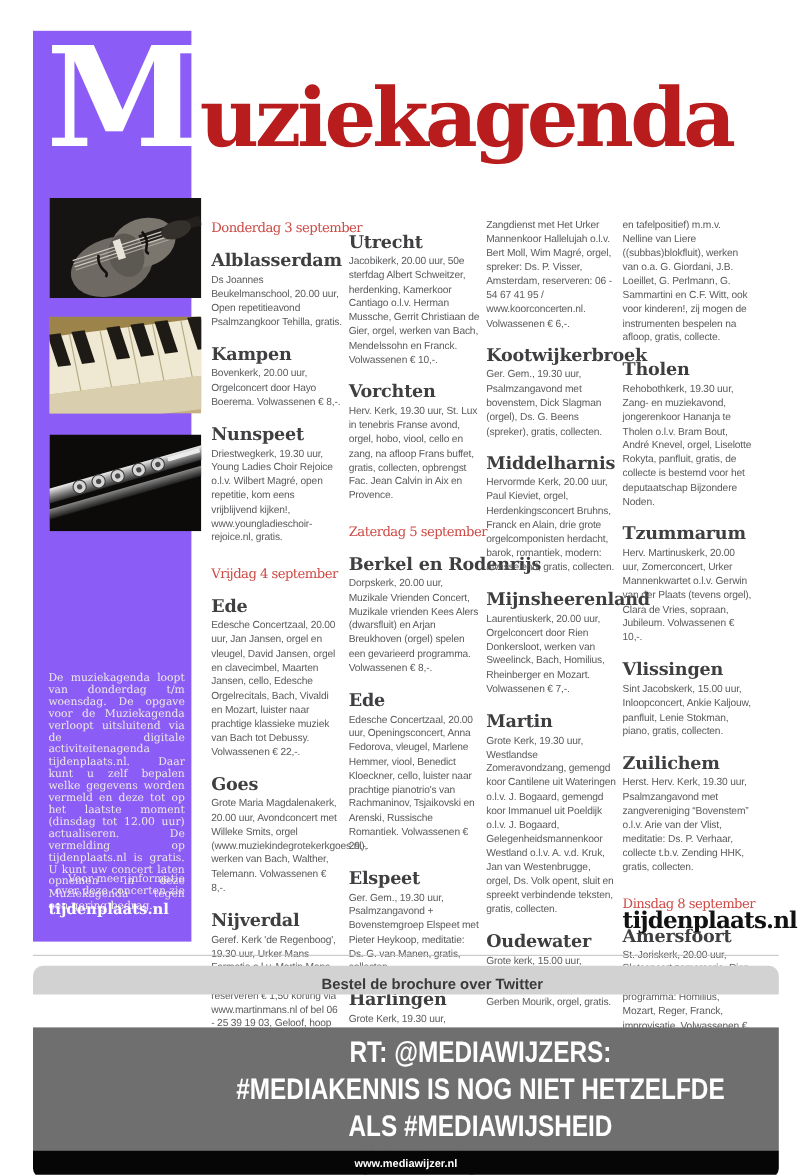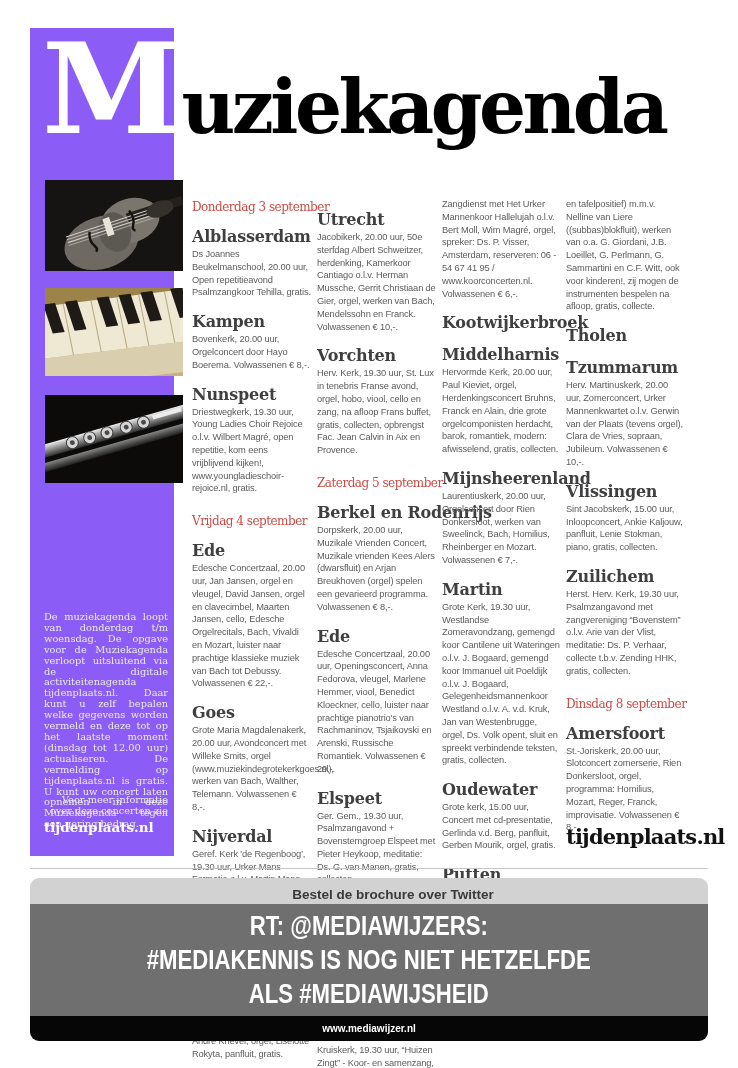--- a/index.html
+++ b/index.html
@@ -10,21 +10,21 @@
   
   .black-col{
     position:absolute;left:30px;top:28px;width:144px;height:828px;
     background:#8b5cf6;
   }
   .masthead{
     position:absolute;left:42px;top:26px;display:flex;align-items:baseline;
     font-family:"DejaVu Serif",serif;font-weight:bold;white-space:nowrap;z-index:3;
   }
   .masthead .initial{font-size:126px;color:#ffffff;line-height:1;}
-  .masthead .rest{font-size:74px;color:#000000;letter-spacing:-3.5px;line-height:1;}
+  .masthead .rest{font-size:74px;color:#b91c1c;letter-spacing:-3.5px;line-height:1;}
   
   .photo{position:absolute;left:15px;width:138px;display:block;z-index:2;}
   .photo.violin{top:152px;height:91px;}
   .photo.piano{top:260px;height:88px;}
   .photo.flute{top:367px;height:88px;}
   
   .sidebar-info{
     position:absolute;left:14px;top:584px;width:124px;
     font-family:"DejaVu Serif",serif;font-size:9.8px;line-height:10.9px;
     color:#ece9e4;text-align:justify;margin:0;
@@ -66,21 +66,21 @@
   }
   
   .divider{position:absolute;left:30px;top:868px;width:678px;height:1px;background:#c6c6c6;}
   .ad{position:absolute;left:30px;top:878px;width:678px;}
   .ad-header{
     height:26px;background:#d2d2d2;border-radius:9px 9px 0 0;
     display:flex;align-items:flex-end;justify-content:center;
     font-weight:bold;font-size:13.5px;color:#3a3a3a;padding-bottom:2px;box-sizing:border-box;padding-left:48px;
   }
   .ad-body{
-    height:112px;background:#6f6f6f;display:flex;align-items:center;justify-content:center;
+    height:112px;background:#6f6f6f;display:flex;align-items:center;justify-content:flex-end;margin-top:30px;
   }
   .tweet{
     transform:scaleX(0.82);transform-origin:center;
     color:#ffffff;font-weight:bold;font-size:27px;line-height:34px;
     text-align:center;text-transform:uppercase;white-space:nowrap;
   }
   .ad-footer{
     height:25px;background:#060606;border-radius:0 0 9px 9px;
     display:flex;align-items:center;justify-content:center;
     color:#ffffff;font-weight:bold;font-size:10px;
@@ -239,20 +239,21 @@
         <div class="city">Huizen</div>
         <p class="body">Kruiskerk, 19.30 uur, “Huizen Zingt” - Koor- en samenzang,</p>
       </div>
     </div>
     <div class="col">
       <div class="entry">
         <p class="body">Zangdienst met Het Urker Mannenkoor Hallelujah o.l.v. Bert Moll, Wim Magré, orgel, spreker: Ds. P. Visser, Amsterdam, reserveren: 06 - 54 67 41 95 / www.koorconcerten.nl. Volwassenen € 6,-.</p>
       </div>
       <div class="entry">
         <div class="city">Kootwijkerbroek</div>
+        <p class="body">Ger. Gem., 19.30 uur, Psalmzangavond met bovenstem, Dick Slagman (orgel), Ds. G. Beens (spreker), gratis, collecten.</p>
       </div>
       <div class="entry">
         <div class="city">Middelharnis</div>
         <p class="body">Hervormde Kerk, 20.00 uur, Paul Kieviet, orgel, Herdenkingsconcert Bruhns, Franck en Alain, drie grote orgelcomponisten herdacht, barok, romantiek, modern: afwisselend, gratis, collecten.</p>
       </div>
       <div class="entry">
         <div class="city">Mijnsheerenland</div>
         <p class="body">Laurentiuskerk, 20.00 uur, Orgelconcert door Rien Donkersloot, werken van Sweelinck, Bach, Homilius, Rheinberger en Mozart. Volwassenen € 7,-.</p>
       </div>
       <div class="entry">
@@ -267,20 +268,21 @@
         <div class="city">Putten</div>
         <p class="body">Oude Kerk, 19.30 uur, Ensemble Animé, Barokconcert met uitstapjes, Gerlinde Neele (blokfluit), Annelore Neele (viool, altviool, zang en percussie), Leendert Verduijn (spinet</p>
       </div>
     </div>
     <div class="col">
       <div class="entry">
         <p class="body">en tafelpositief) m.m.v. Nelline van Liere ((subbas)blokfluit), werken van o.a. G. Giordani, J.B. Loeillet, G. Perlmann, G. Sammartini en C.F. Witt, ook voor kinderen!, zij mogen de instrumenten bespelen na afloop, gratis, collecte.</p>
       </div>
       <div class="entry">
         <div class="city">Tholen</div>
+        <p class="body">Rehobothkerk, 19.30 uur, Zang- en muziekavond, jongerenkoor Hananja te Tholen o.l.v. Bram Bout, André Knevel, orgel, Liselotte Rokyta, panfluit, gratis, de collecte is bestemd voor het deputaatschap Bijzondere Noden.</p>
       </div>
       <div class="entry">
         <div class="city">Tzummarum</div>
         <p class="body">Herv. Martinuskerk, 20.00 uur, Zomerconcert, Urker Mannenkwartet o.l.v. Gerwin van der Plaats (tevens orgel), Clara de Vries, sopraan, Jubileum. Volwassenen € 10,-.</p>
       </div>
       <div class="entry">
         <div class="city">Vlissingen</div>
         <p class="body">Sint Jacobskerk, 15.00 uur, Inloopconcert, Ankie Kaljouw, panfluit, Lenie Stokman, piano, gratis, collecten.</p>
       </div>
       <div class="entry">

